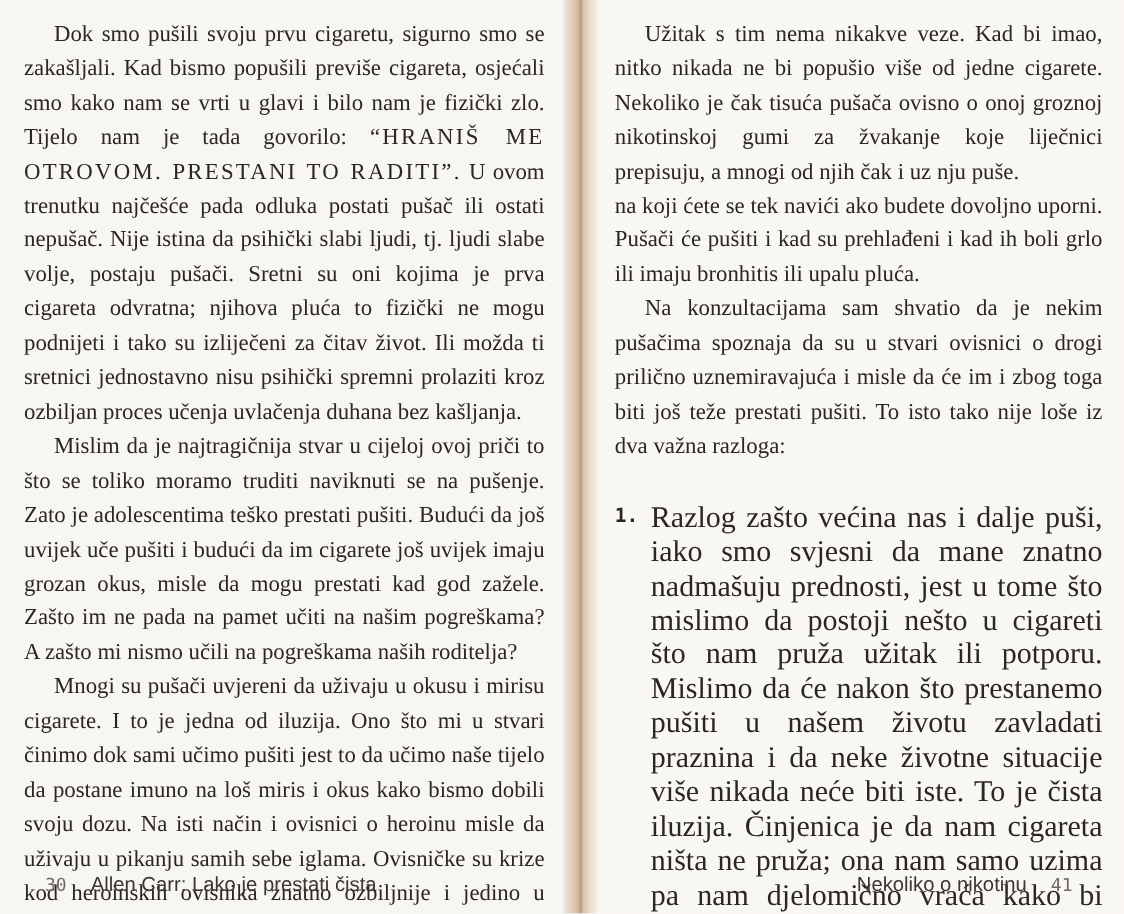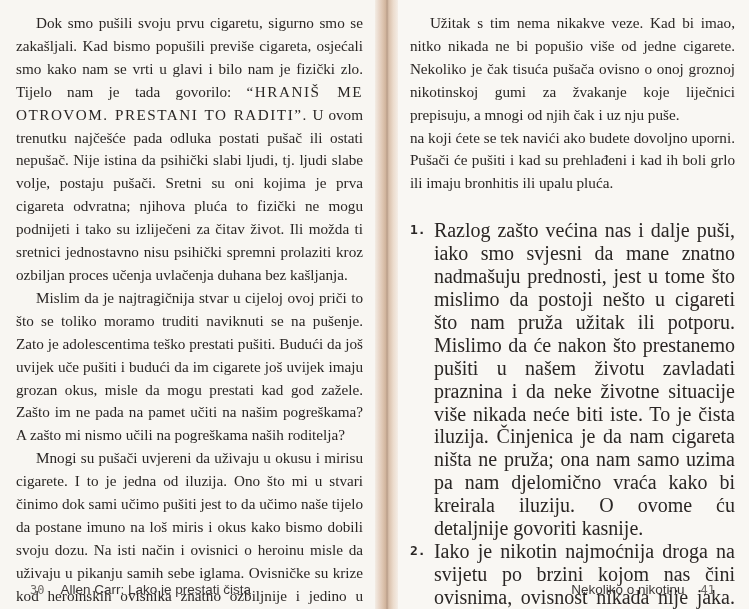--- a/index.html
+++ b/index.html
@@ -56,20 +56,21 @@
     <div class="footer footer-left">
       <span class="folio">30</span><span>Allen Carr: Lako je prestati čista</span>
     </div>
   </div>
 
   <div class="gutter"></div>
 
   <div class="page page-right">
     <p class="para">Užitak s tim nema nikakve veze. Kad bi imao, nitko nikada ne bi popušio više od jedne cigarete. Nekoliko je čak tisuća pušača ovisno o onoj groznoj nikotinskoj gumi za žvakanje koje liječnici prepisuju, a mnogi od njih čak i uz nju puše.</p>
     <p class="para noindent">na koji ćete se tek navići ako budete dovoljno uporni. Pušači će pušiti i kad su prehlađeni i kad ih boli grlo ili imaju bronhitis ili upalu pluća.</p>
+    <p class="para">Na konzultacijama sam shvatio da je nekim pušačima spoznaja da su u stvari ovisnici o drogi prilično uznemiravajuća i misle da će im i zbog toga biti još teže prestati pušiti. To isto tako nije loše iz dva važna razloga:</p>
 
     <ol class="list">
       <li class="list-item">
         <span class="list-num">1.</span>
         <span class="list-text">Razlog zašto većina nas i dalje puši, iako smo svjesni da mane znatno nadmašuju prednosti, jest u tome što mislimo da pos­toji nešto u cigareti što nam pruža užitak ili potporu. Mislimo da će nakon što prestanemo pušiti u našem životu zavladati praznina i da neke životne situacije više nikada neće biti iste. To je čista iluzija. Činjenica je da nam cigareta ništa ne pruža; ona nam samo uzima pa nam djelomično vraća kako bi kreira­la iluziju. O ovome ću detaljnije govoriti kasnije.</span>
       </li>
       <li class="list-item">
         <span class="list-num">2.</span>
         <span class="list-text">Iako je nikotin najmoćnija droga na svijetu po brzini kojom nas čini ovisnima, ovisnost nikada nije jaka. S obzirom na to da vrlo brzo djeluje, treba samo tri tjedna da 99 posto nikotina napusti naše tijelo. Apstinentske su krize tako blage da većina pušača nikada nije postala svjesna da je ovisna o nekoj drogi.</span>
       </li>

